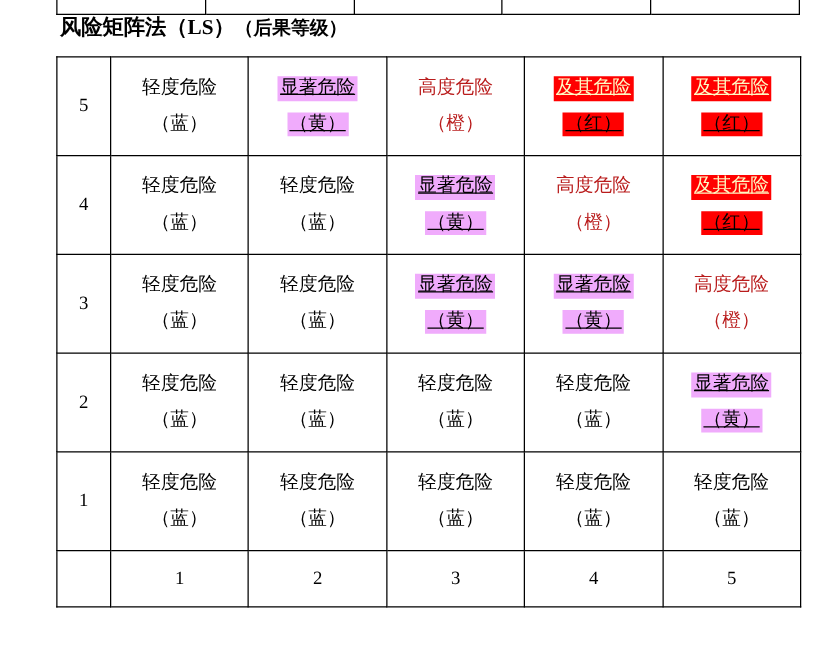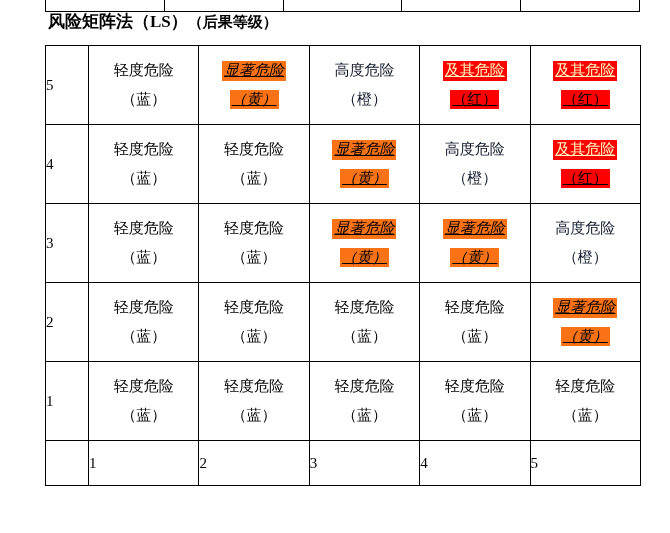--- a/index.html
+++ b/index.html
@@ -59,21 +59,21 @@
   table.matrix {
     border-collapse: collapse;
     table-layout: fixed;
     width: 595px;
   }
   table.matrix col.idx { width: 43px; }
   table.matrix col.c   { width: 110.4px; }
 
   table.matrix td {
     border: 1px solid #000000;
-    text-align: left;
+    text-align: center;
     vertical-align: middle;
     font-size: 15px;
     padding: 0;
     height: 78px;
   }
   table.matrix tr.last td {
     height: 44px;
   }
   .rowlabel {
     font-size: 16px;
@@ -91,26 +91,25 @@
     height: 100%;
   }
   .cell .l1, .cell .l2 {
     display: inline-block;
     line-height: 1.15;
     padding: 1px 2px;
     white-space: nowrap;
   }
   
   .sev-blue .l1, .sev-blue .l2 { color: #000; background: transparent; }
-  .sev-orange .l1, .sev-orange .l2 { color: #0f172a; background: transparent; }
+  .sev-orange .l1, .sev-orange .l2 { color: #b91c1c; background: transparent; }
   .sev-yellow .l1, .sev-yellow .l2 {
-    background: #f97316;
+    background: #f0abfc;
     color: #000;
     text-decoration: underline;
-    font-style: italic;
   }
   .sev-yellow .l2 { text-decoration: underline; }
   .sev-red .l1 {
     background: #ff0000;
     color: #fef9c3;
     text-decoration: underline;
   }
   .sev-red .l2 {
     background: #ff0000;
     color: #000;

